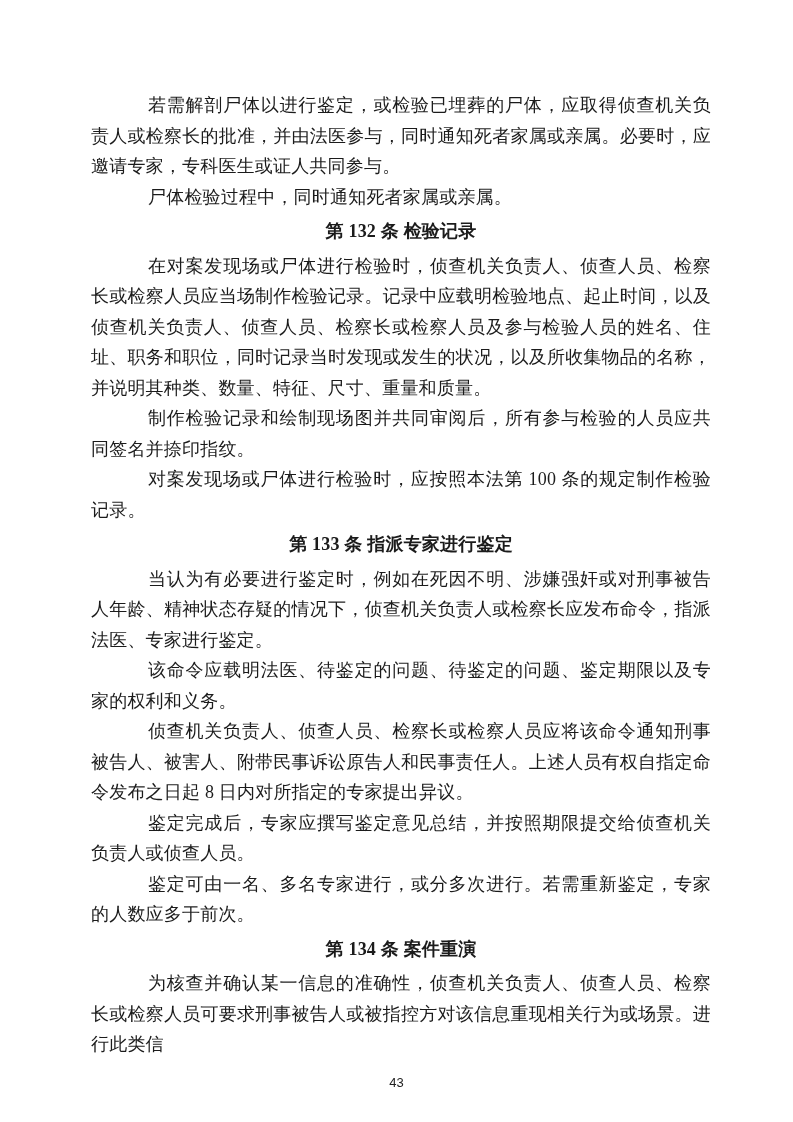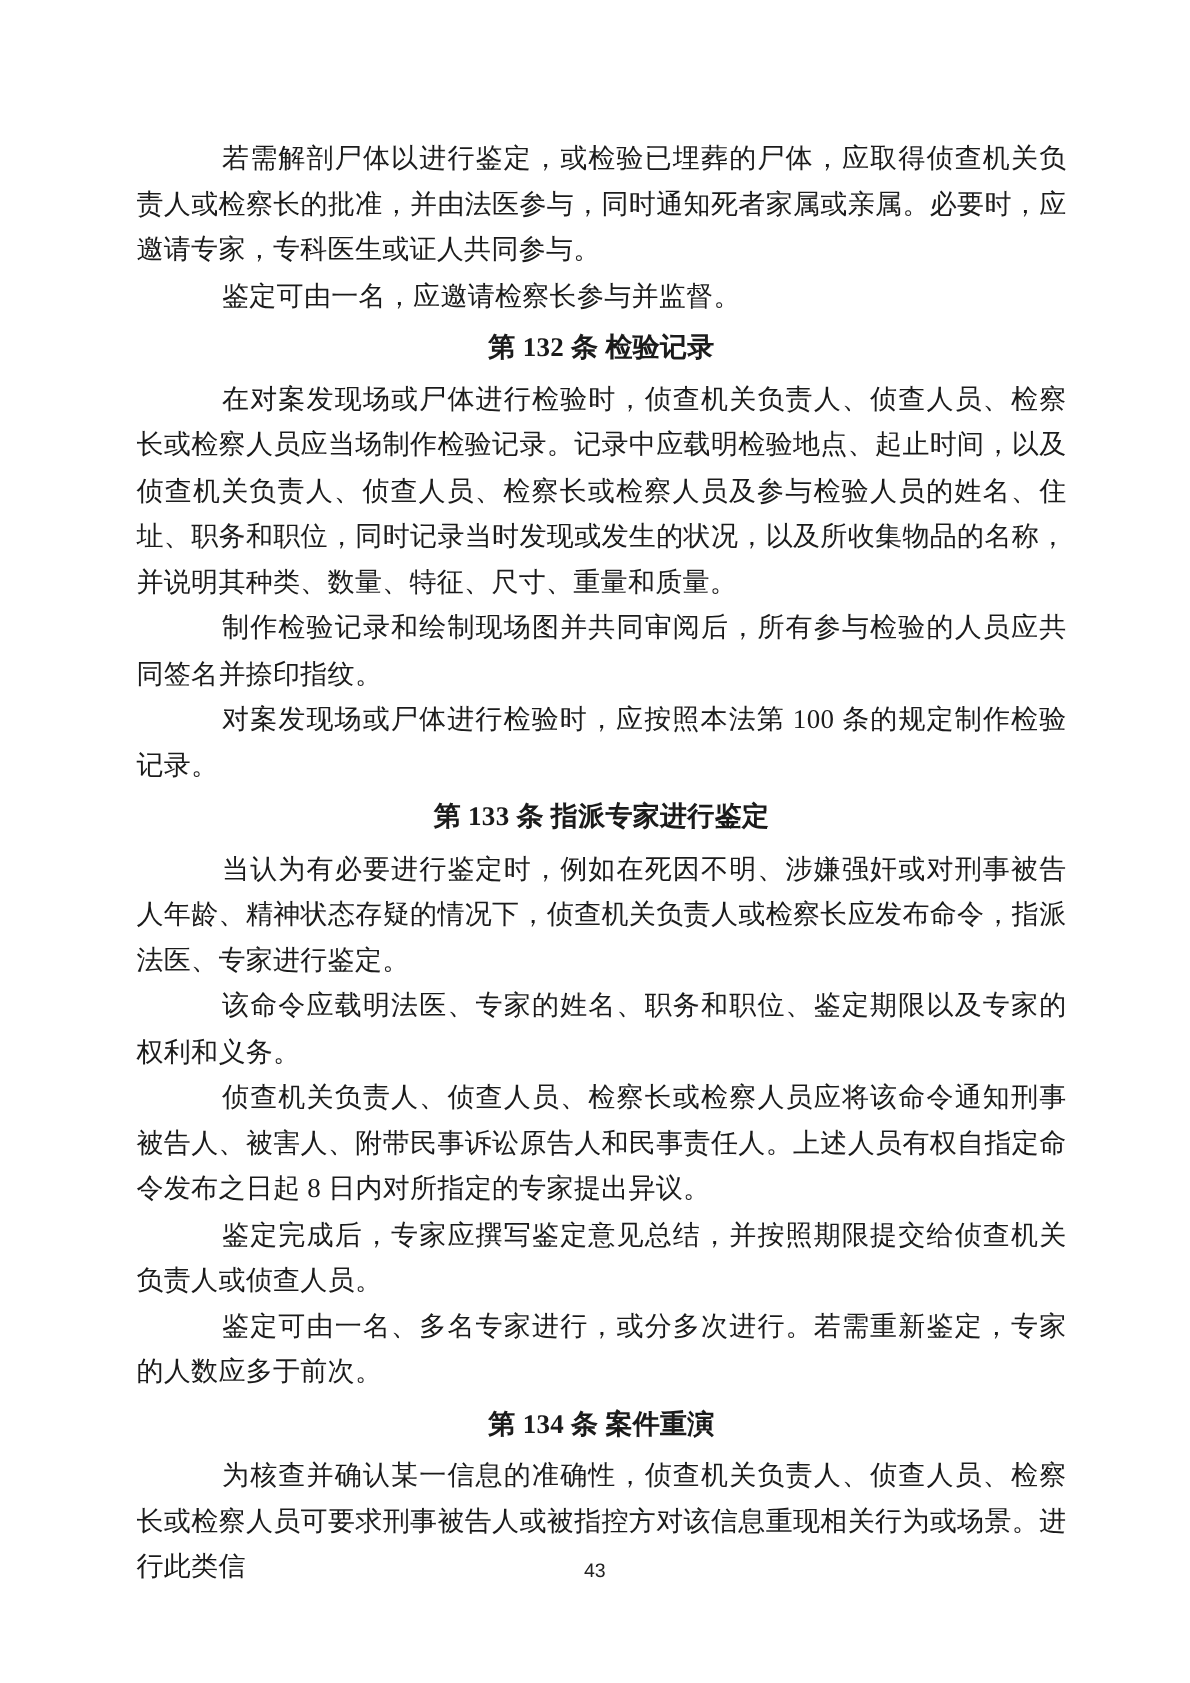--- a/index.html
+++ b/index.html
@@ -36,43 +36,43 @@
     margin: 4px;
     font-size: 18px;
     line-height: 30.5px;
     font-weight: bold;
     text-align: center;
     letter-spacing: 0.2px;
   }
   .page-footer {
     position: absolute;
     left: 0;
-    top: 1038px;
+    top: 1074px;
     width: 793px;
     text-align: center;
     font-size: 13px;
     line-height: 18px;
     color: #222222;
     font-family: "Liberation Sans", "DejaVu Sans", sans-serif;
   }
 </style>
 </head>
 <body>
 
 <div class="doc-page">
   <div class="doc-body">
     <p class="para">若需解剖尸体以进行鉴定，或检验已埋葬的尸体，应取得侦查机关负责人或检察长的批准，并由法医参与，同时通知死者家属或亲属。必要时，应邀请专家，专科医生或证人共同参与。</p>
-    <p class="para">鉴定可由一名，应邀请检察长参与并监督。</p>
+    <p class="para">尸体检验过程中，同时通知死者家属或亲属。</p>
     <h2 class="heading">第 132 条 检验记录</h2>
     <p class="para">在对案发现场或尸体进行检验时，侦查机关负责人、侦查人员、检察长或检察人员应当场制作检验记录。记录中应载明检验地点、起止时间，以及侦查机关负责人、侦查人员、检察长或检察人员及参与检验人员的姓名、住址、职务和职位，同时记录当时发现或发生的状况，以及所收集物品的名称，并说明其种类、数量、特征、尺寸、重量和质量。</p>
     <p class="para">制作检验记录和绘制现场图并共同审阅后，所有参与检验的人员应共同签名并捺印指纹。</p>
     <p class="para">对案发现场或尸体进行检验时，应按照本法第 100 条的规定制作检验记录。</p>
     <h2 class="heading">第 133 条 指派专家进行鉴定</h2>
     <p class="para">当认为有必要进行鉴定时，例如在死因不明、涉嫌强奸或对刑事被告人年龄、精神状态存疑的情况下，侦查机关负责人或检察长应发布命令，指派法医、专家进行鉴定。</p>
-    <p class="para">该命令应载明法医、专家的姓名、职务和职位、鉴定期限以及专家的权利和义务。</p>
+    <p class="para">该命令应载明法医、待鉴定的问题、待鉴定的问题、鉴定期限以及专家的权利和义务。</p>
     <p class="para">侦查机关负责人、侦查人员、检察长或检察人员应将该命令通知刑事被告人、被害人、附带民事诉讼原告人和民事责任人。上述人员有权自指定命令发布之日起 8 日内对所指定的专家提出异议。</p>
     <p class="para">鉴定完成后，专家应撰写鉴定意见总结，并按照期限提交给侦查机关负责人或侦查人员。</p>
     <p class="para">鉴定可由一名、多名专家进行，或分多次进行。若需重新鉴定，专家的人数应多于前次。</p>
     <h2 class="heading">第 134 条 案件重演</h2>
     <p class="para">为核查并确认某一信息的准确性，侦查机关负责人、侦查人员、检察长或检察人员可要求刑事被告人或被指控方对该信息重现相关行为或场景。进行此类信</p>
   </div>
   <div class="page-footer">
     <span>43</span>
   </div>
 </div>

